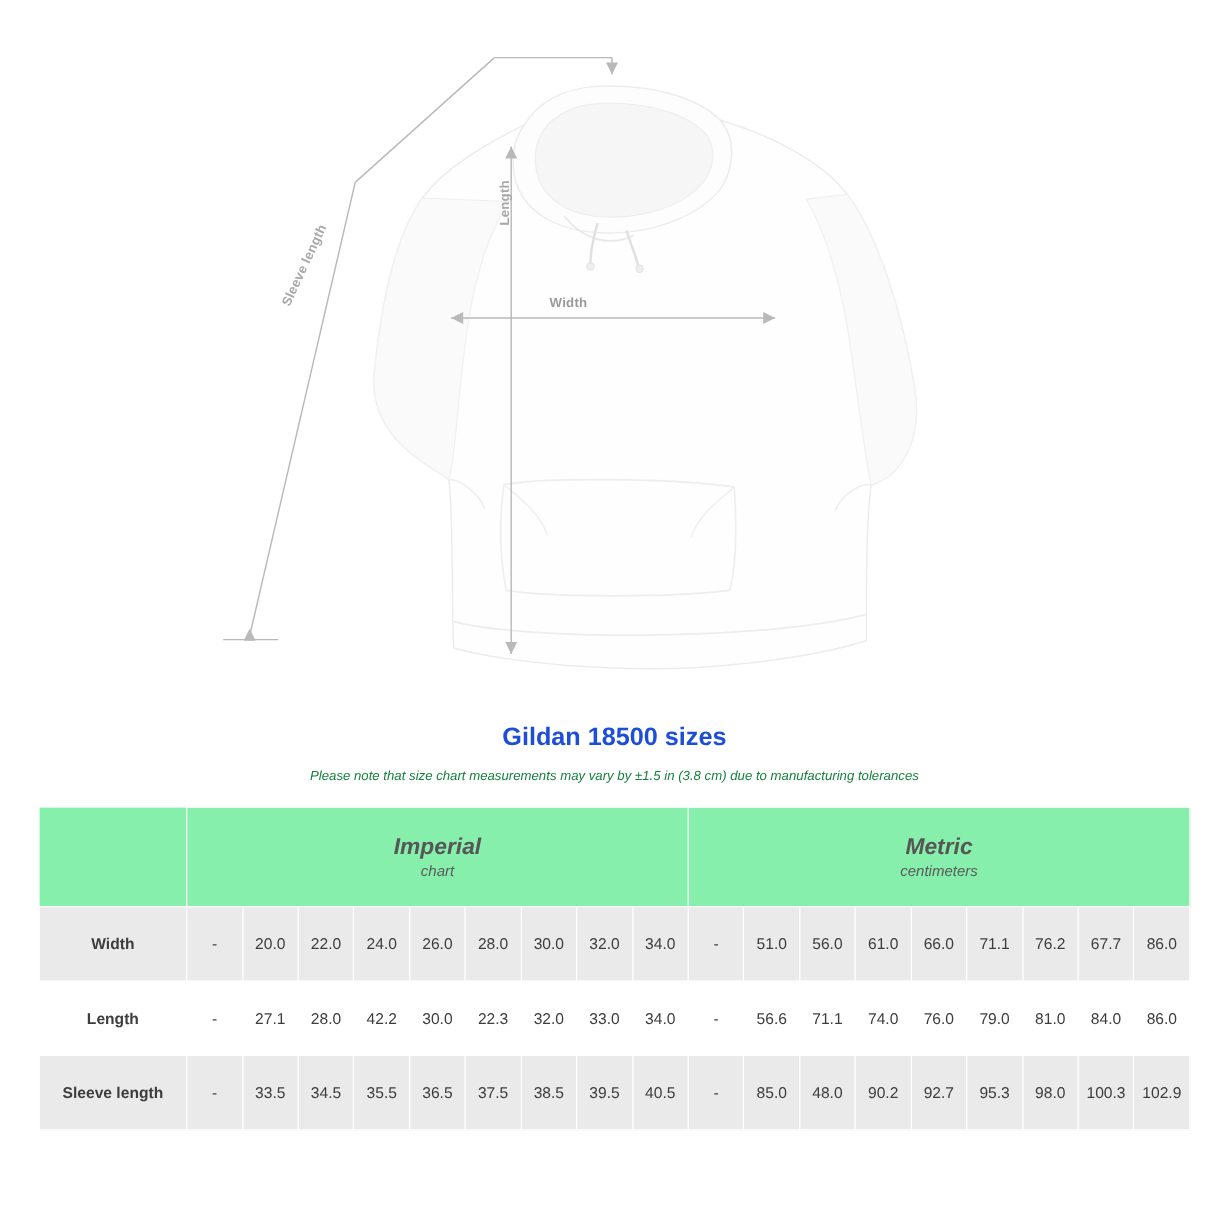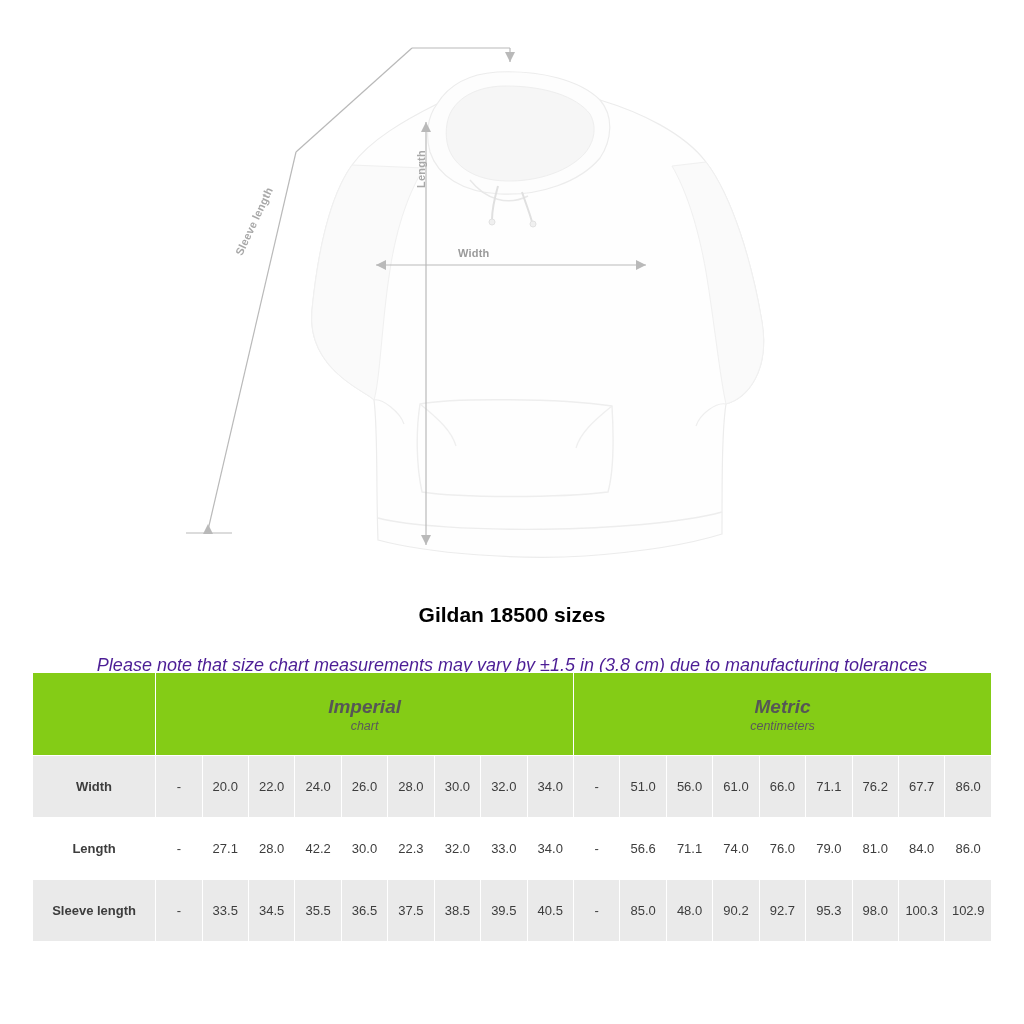--- a/index.html
+++ b/index.html
@@ -58,28 +58,28 @@
   }
 
   
   .title-block {
     text-align: center;
     margin-top: 18px;
   }
   .chart-title {
     font-size: 21px;
     font-weight: bold;
-    color: #000000;
+    color: #1d4ed8;
     margin: 0;
   }
   .chart-note {
-    font-size: 18px;
+    font-size: 11px;
     font-style: italic;
-    color: #4c1d95;
-    margin-top: 28px;
+    color: #15803d;
+    margin-top: 14px;
   }
 
   
   .table-wrap {
     position: absolute;
     left: 32px;
     top: 672px;
     width: 960px;
   }
   table.size-chart {
@@ -87,21 +87,21 @@
     width: 960px;
     table-layout: fixed;
   }
   table.size-chart td, table.size-chart th {
     border: 1px solid #ffffff;
     text-align: center;
     font-size: 13px;
     color: #3d3d3d;
   }
   .unit-band td {
-    background: #84cc16;
+    background: #86efac;
     height: 80px;
     border: none;
   }
   .unit-system {
     font-size: 19px;
     font-style: italic;
     font-weight: bold;
     color: #565656;
     display: block;
     line-height: 1.25;

